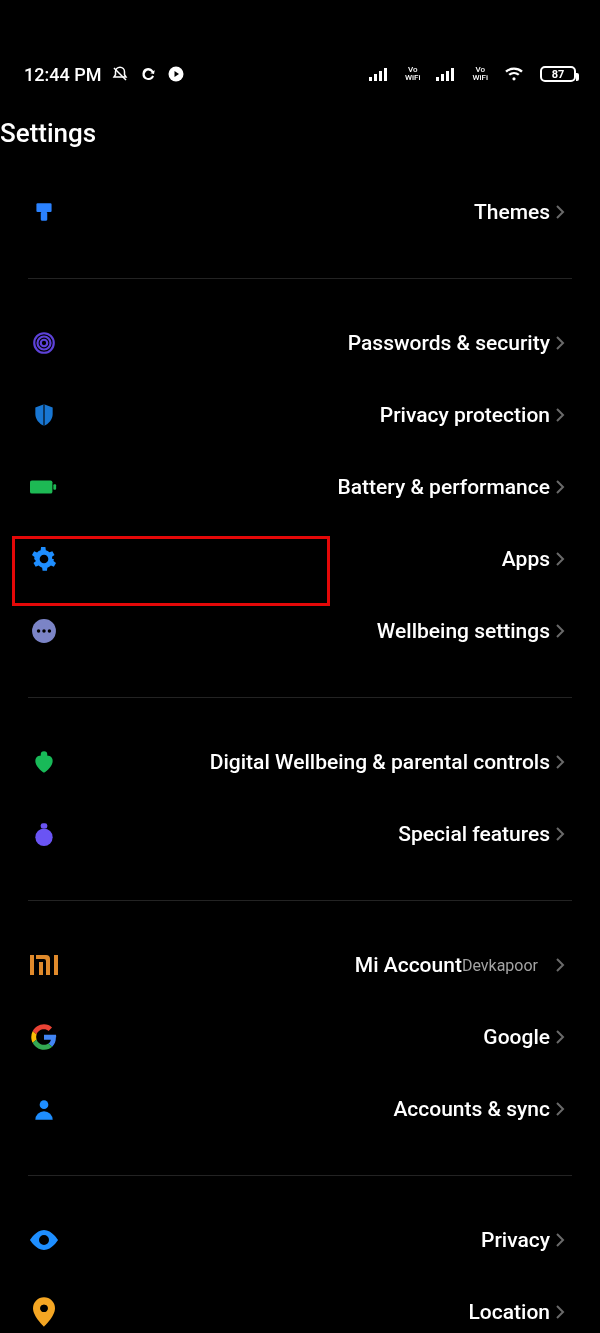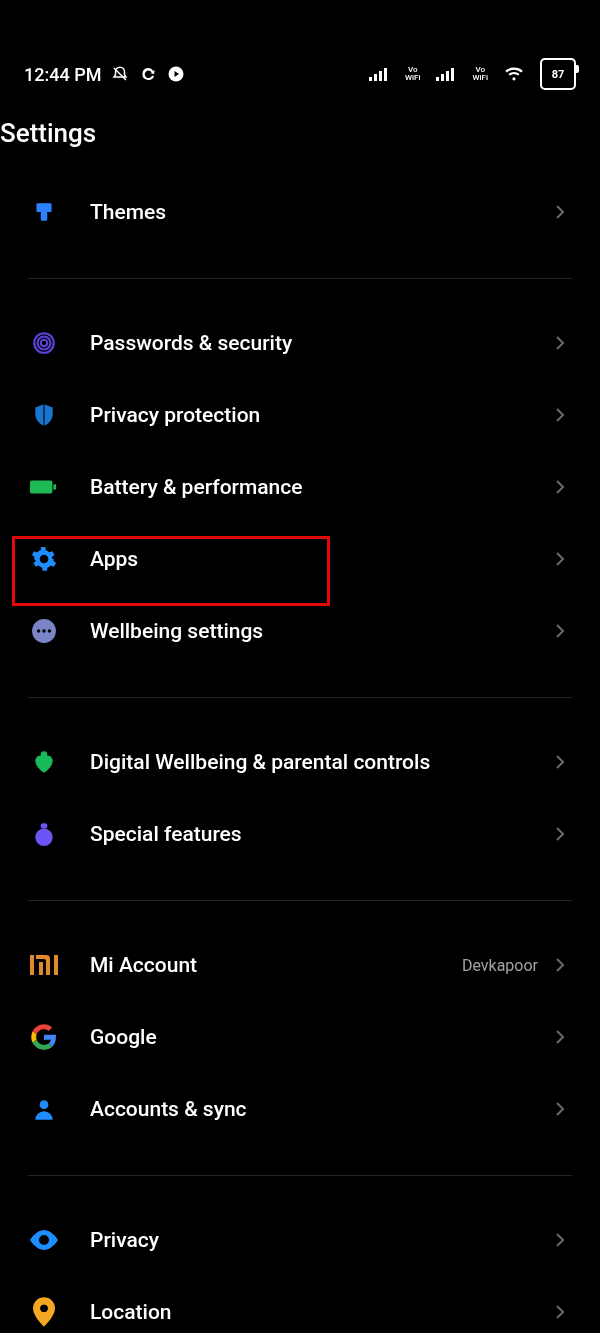--- a/index.html
+++ b/index.html
@@ -2,28 +2,28 @@
 <html><head>
 <meta charset="utf-8">
 <style>
   * { box-sizing: border-box; margin: 0; padding: 0; }
   html, body { width: 600px; height: 1333px; background: #000; color: #fff; font-family: -apple-system, Roboto, "Helvetica Neue", Arial, sans-serif; overflow: hidden; }
   .statusbar { display: flex; justify-content: space-between; align-items: center; height: 60px; padding: 0 24px; font-size: 18px; font-weight: 500; margin-top: 44px; }
   .statusbar .left { display: flex; align-items: center; gap: 10px; }
   .statusbar .right { display: flex; align-items: center; gap: 16px; }
   .sb-icon { display: inline-flex; align-items: center; justify-content: center; }
   .vo { font-size: 8px; line-height: 8px; display: flex; flex-direction: column; align-items: center; margin-left: 2px; }
-  .battery { border: 2px solid #fff; border-radius: 5px; width: 36px; height: 32px; position: relative; display: flex; align-items: center; justify-content: center; font-size: 11px; font-weight: 700; }
+  .battery { border: 2px solid #fff; border-radius: 5px; width: 36px; height: 16px; position: relative; display: flex; align-items: center; justify-content: center; font-size: 11px; font-weight: 700; }
   .battery:after { content: ""; position: absolute; right: -5px; top: 5px; width: 3px; height: 8px; background: #fff; border-radius: 0 2px 2px 0; }
   .title { text-align: left; font-size: 26px; font-weight: 500; padding: 14px 0 28px; }
   .group-sep { border-top: 1px solid #232323; margin: 0 28px; }
   .list { }
   .row { display: flex; align-items: center; height: 72px; padding: 0 30px; position: relative; }
   .row .iconwrap { width: 60px; display: flex; align-items: center; justify-content: flex-start; }
-  .row .label { flex: 1; font-size: 21px; font-weight: 500; color: #fff; }
+  .row .label { flex: 1; font-size: 21px; font-weight: 500; color: #fff; text-align: right; }
   .row .secondary { font-size: 16px; color: #a3a3a3; margin-right: 12px; }
   .row .chevron { width: 20px; display: flex; align-items: center; justify-content: center; }
   .highlight { border: 3px solid #e40808; position: absolute; pointer-events: none; }
   
   .ic { width: 28px; height: 28px; display: flex; align-items: center; justify-content: center; }
   svg { display: block; }
 </style>
 </head>
 <body>
 

